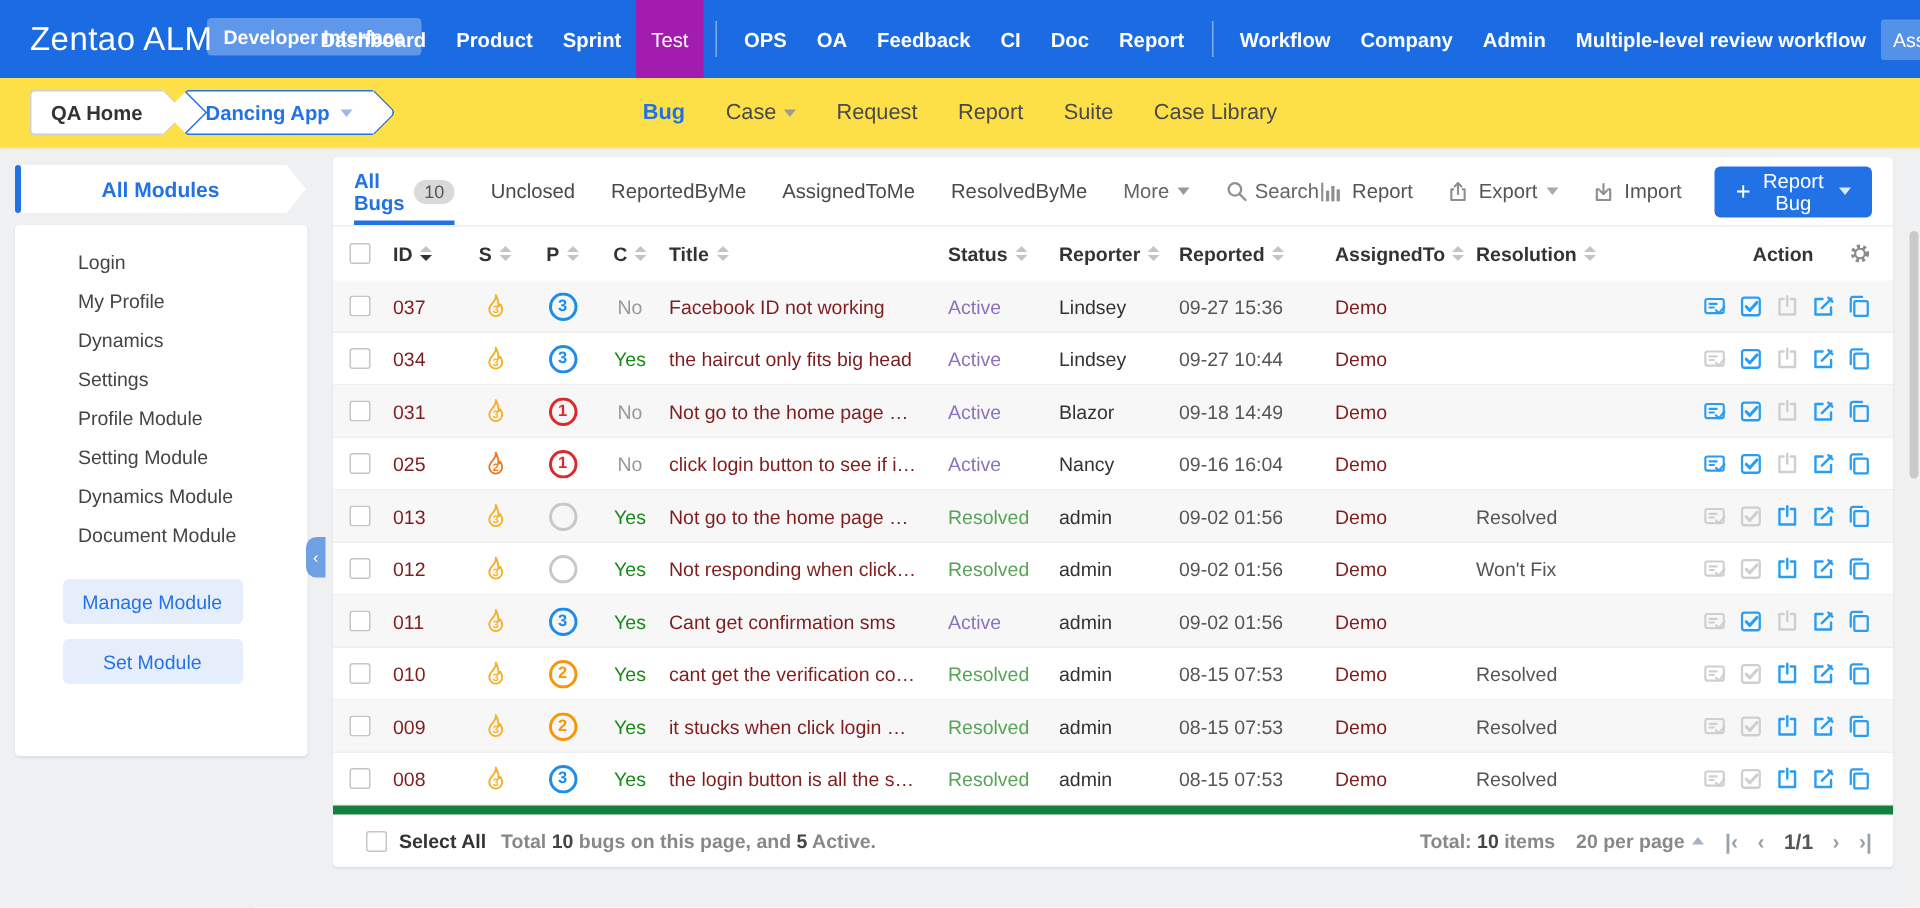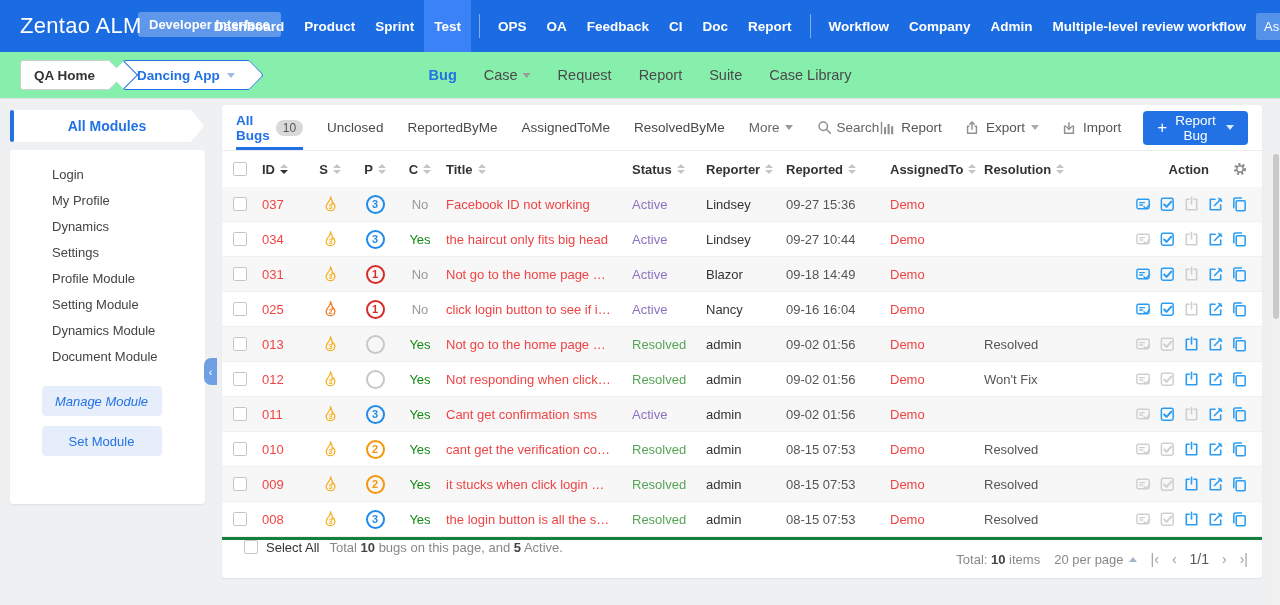--- a/index.html
+++ b/index.html
@@ -4,51 +4,51 @@
 <style>
   * { margin:0; padding:0; box-sizing:border-box; }
   html,body { width:1280px; height:605px; overflow:hidden; }
   body { font-family:"Liberation Sans", sans-serif; background:#eff0f2; font-size:13px; color:#333; }
 
   
   .topnav { position:relative; height:52px; background:#1b6ce2; display:flex; align-items:stretch; color:#fff; white-space:nowrap; overflow:hidden; }
   .brand { font-size:22px; font-weight:400; display:flex; align-items:center; padding:0 10px 0 20px; letter-spacing:.3px; }
   .nav-items { display:flex; align-items:stretch; margin-left:52px; font-size:13.5px; font-weight:600; }
   .nav-item { display:flex; align-items:center; padding:0 10px; cursor:pointer; }
-  .nav-item.active { background:#3b82f6; font-weight:700; }
+  .nav-item.active { background:#a21caf; font-weight:400; }
   .nav-div { width:1px; background:rgba(255,255,255,.45); margin:14px 8px; }
   .dev-badge { position:absolute; left:138px; top:12px; background:rgba(255,255,255,.30); border-radius:3px; padding:5px 11px; font-size:13px; font-weight:700; z-index:2; }
   .nav-search { display:flex; align-items:center; margin-left:auto; }
   .nav-search input { width:150px; height:27px; border:none; outline:none; background:rgba(255,255,255,.25); color:#fff; font-size:13px; padding:0 8px; border-radius:2px 0 0 2px; font-family:"Liberation Sans",sans-serif; }
   .caret-d { width:0; height:0; border-left:4px solid transparent; border-right:4px solid transparent; border-top:5px solid currentColor; display:inline-block; }
   .caret-u { width:0; height:0; border-left:4px solid transparent; border-right:4px solid transparent; border-bottom:5px solid currentColor; display:inline-block; }
 
   
-  .subnav { position:relative; height:47px; background:#86efac; border-bottom:1px solid #e0e0e0; display:flex; align-items:center; }
+  .subnav { position:relative; height:47px; background:#fde047; border-bottom:1px solid #e0e0e0; display:flex; align-items:center; }
   .crumbs { display:flex; align-items:center; margin-left:20px; }
   .crumb { position:relative; height:30px; display:flex; align-items:center; padding:0 14px 0 13px; background:#fff; border:1px solid #cfcfcf; border-right:none; border-radius:3px 0 0 3px; font-weight:700; font-size:13.5px; color:#333; cursor:pointer; }
   .crumb::after { content:""; position:absolute; right:-11px; top:50%; width:20px; height:20px; transform:translateY(-50%) rotate(45deg); border-top:1px solid #cfcfcf; border-right:1px solid #cfcfcf; background:#fff; border-radius:0 4px 0 0; }
   .crumb.blue { margin-left:14px; border-color:#2272e6; color:#2272e6; z-index:1; }
   .crumb.blue::before { content:""; position:absolute; left:-10px; top:50%; width:19px; height:19px; transform:translateY(-50%) rotate(45deg); border-top:1px solid #2272e6; border-right:1px solid #2272e6; background:#fff; z-index:-1; }
   .crumb.blue::after { border-color:#2272e6; }
   .crumb .caret-d { color:#9db9e8; margin-left:7px; }
   .sub-tabs { position:absolute; left:50%; transform:translateX(-50%); display:flex; gap:27px; font-size:14.5px; color:#4a4a4a; }
   .sub-tab { display:flex; align-items:center; gap:5px; cursor:pointer; }
   .sub-tab.active { color:#2272e6; font-weight:700; }
   .sub-tab .caret-d { color:#9a9a9a; }
 
   
   .content { position:relative; height:380px; }
 
   .side-head { position:absolute; left:10px; top:11px; width:194px; height:32px; background:#fff; display:flex; align-items:center; justify-content:center; color:#2272e6; font-weight:700; font-size:14px; clip-path:polygon(0 0, calc(100% - 13px) 0, 100% 50%, calc(100% - 13px) 100%, 0 100%); cursor:pointer; }
   .side-head::before { content:""; position:absolute; left:0; top:0; bottom:0; width:4px; background:#2272e6; border-radius:2px; }
   .side-card { position:absolute; left:10px; top:51px; width:195px; height:354px; background:#fff; border-radius:3px; box-shadow:0 1px 2px rgba(0,0,0,.07); padding:12px 12px 0 0; }
   .side-item { line-height:26px; padding-left:42px; color:#444; font-size:13px; cursor:pointer; }
   .side-btn { display:block; width:120px; margin:10px auto 0; height:30px; background:#e7eefb; color:#2272e6; border:none; border-radius:4px; font-size:13px; cursor:pointer; font-family:"Liberation Sans",sans-serif; }
-  .side-btn.first { margin-top:16px;font-style:italic; }
+  .side-btn.first { margin-top:16px; }
   .collapse-handle { position:absolute; left:204px; top:259px; width:13px; height:27px; background:#70a0e4; border-radius:7px 0 0 7px; color:#fff; display:flex; align-items:center; justify-content:center; font-size:11px; cursor:pointer; }
 
   .main-card { position:absolute; left:222px; top:6px; width:1040px; height:473px; background:#fff; border-radius:3px; box-shadow:0 1px 2px rgba(0,0,0,.07); display:flex; flex-direction:column; }
 
   
   .toolbar { height:46px; display:flex; align-items:stretch; padding:0 14px; border-bottom:1px solid #ececec; flex:none; }
   .tb-tabs { display:flex; align-items:stretch; gap:24px; }
   .tb-tab { display:flex; align-items:center; gap:6px; font-size:13.5px; color:#4a4a4a; cursor:pointer; border-bottom:3px solid transparent; border-top:3px solid transparent; }
   .tb-tab.active { color:#2272e6; font-weight:700; border-bottom-color:#2272e6; }
   .tb-count { background:#d9d9d9; color:#555; font-size:12px; font-weight:400; border-radius:9px; padding:1px 7px; }
@@ -81,27 +81,27 @@
   .sort i { width:0; height:0; border-left:4px solid transparent; border-right:4px solid transparent; }
   .sort .u { border-bottom:4px solid #c0c4cc; }
   .sort .d { border-top:4px solid #c0c4cc; }
   .sort.sorted .d { border-top-color:#333; }
   .gear { color:#8a8a8a; margin-left:16px; display:flex; cursor:pointer; }
 
   .tbody { flex:none; }
   .trow { height:35px; display:flex; align-items:center; border-bottom:1px solid #efefef; background:#fff; }
   .trow:nth-child(odd) { background:#f7f7f8; }
   .cb { width:14px; height:14px; border:1px solid #c6c6c6; border-radius:2px; background:#fff; flex:none; cursor:pointer; }
-  a.lnk { color:#ef4444; text-decoration:none; cursor:pointer; white-space:nowrap; overflow:hidden; text-overflow:ellipsis;text-align:center; }
+  a.lnk { color:#7f1d1d; text-decoration:none; cursor:pointer; white-space:nowrap; overflow:hidden; text-overflow:ellipsis;text-align:center; }
   .pr { width:19px; height:19px; border-radius:50%; border:2px solid #c8c8c8; display:flex; align-items:center; justify-content:center; font-size:11px; font-weight:700; }
   .act { width:17px; height:17px; display:inline-flex; cursor:pointer; }
   .txt { white-space:nowrap; overflow:hidden; text-overflow:ellipsis; }
 
   
-  .tfoot { margin-top:auto; height:41px; border-top:3px solid #15803d; display:flex; padding:0 14px; color:#888; font-size:13px; flex:none; }
+  .tfoot { margin-top:auto; height:41px; border-top:6px solid #15803d; display:flex; align-items:center; padding:0 14px; color:#888; font-size:13px; flex:none;font-weight:bold; }
   .sel-all { color:#333; margin:0 10px 0 8px; cursor:pointer; }
   .summary b { color:#444; }
   .foot-right { margin-left:auto; display:flex; align-items:center; gap:14px; }
   .per-page { display:flex; align-items:center; gap:5px; cursor:pointer; }
   .per-page .caret-u { color:#a7b4c5; }
   .pager { display:flex; align-items:center; gap:13px; color:#98a0a8; font-size:14px; }
   .pager span { cursor:pointer; }
   .pager .pg-num { color:#555; cursor:default; }
 
   

